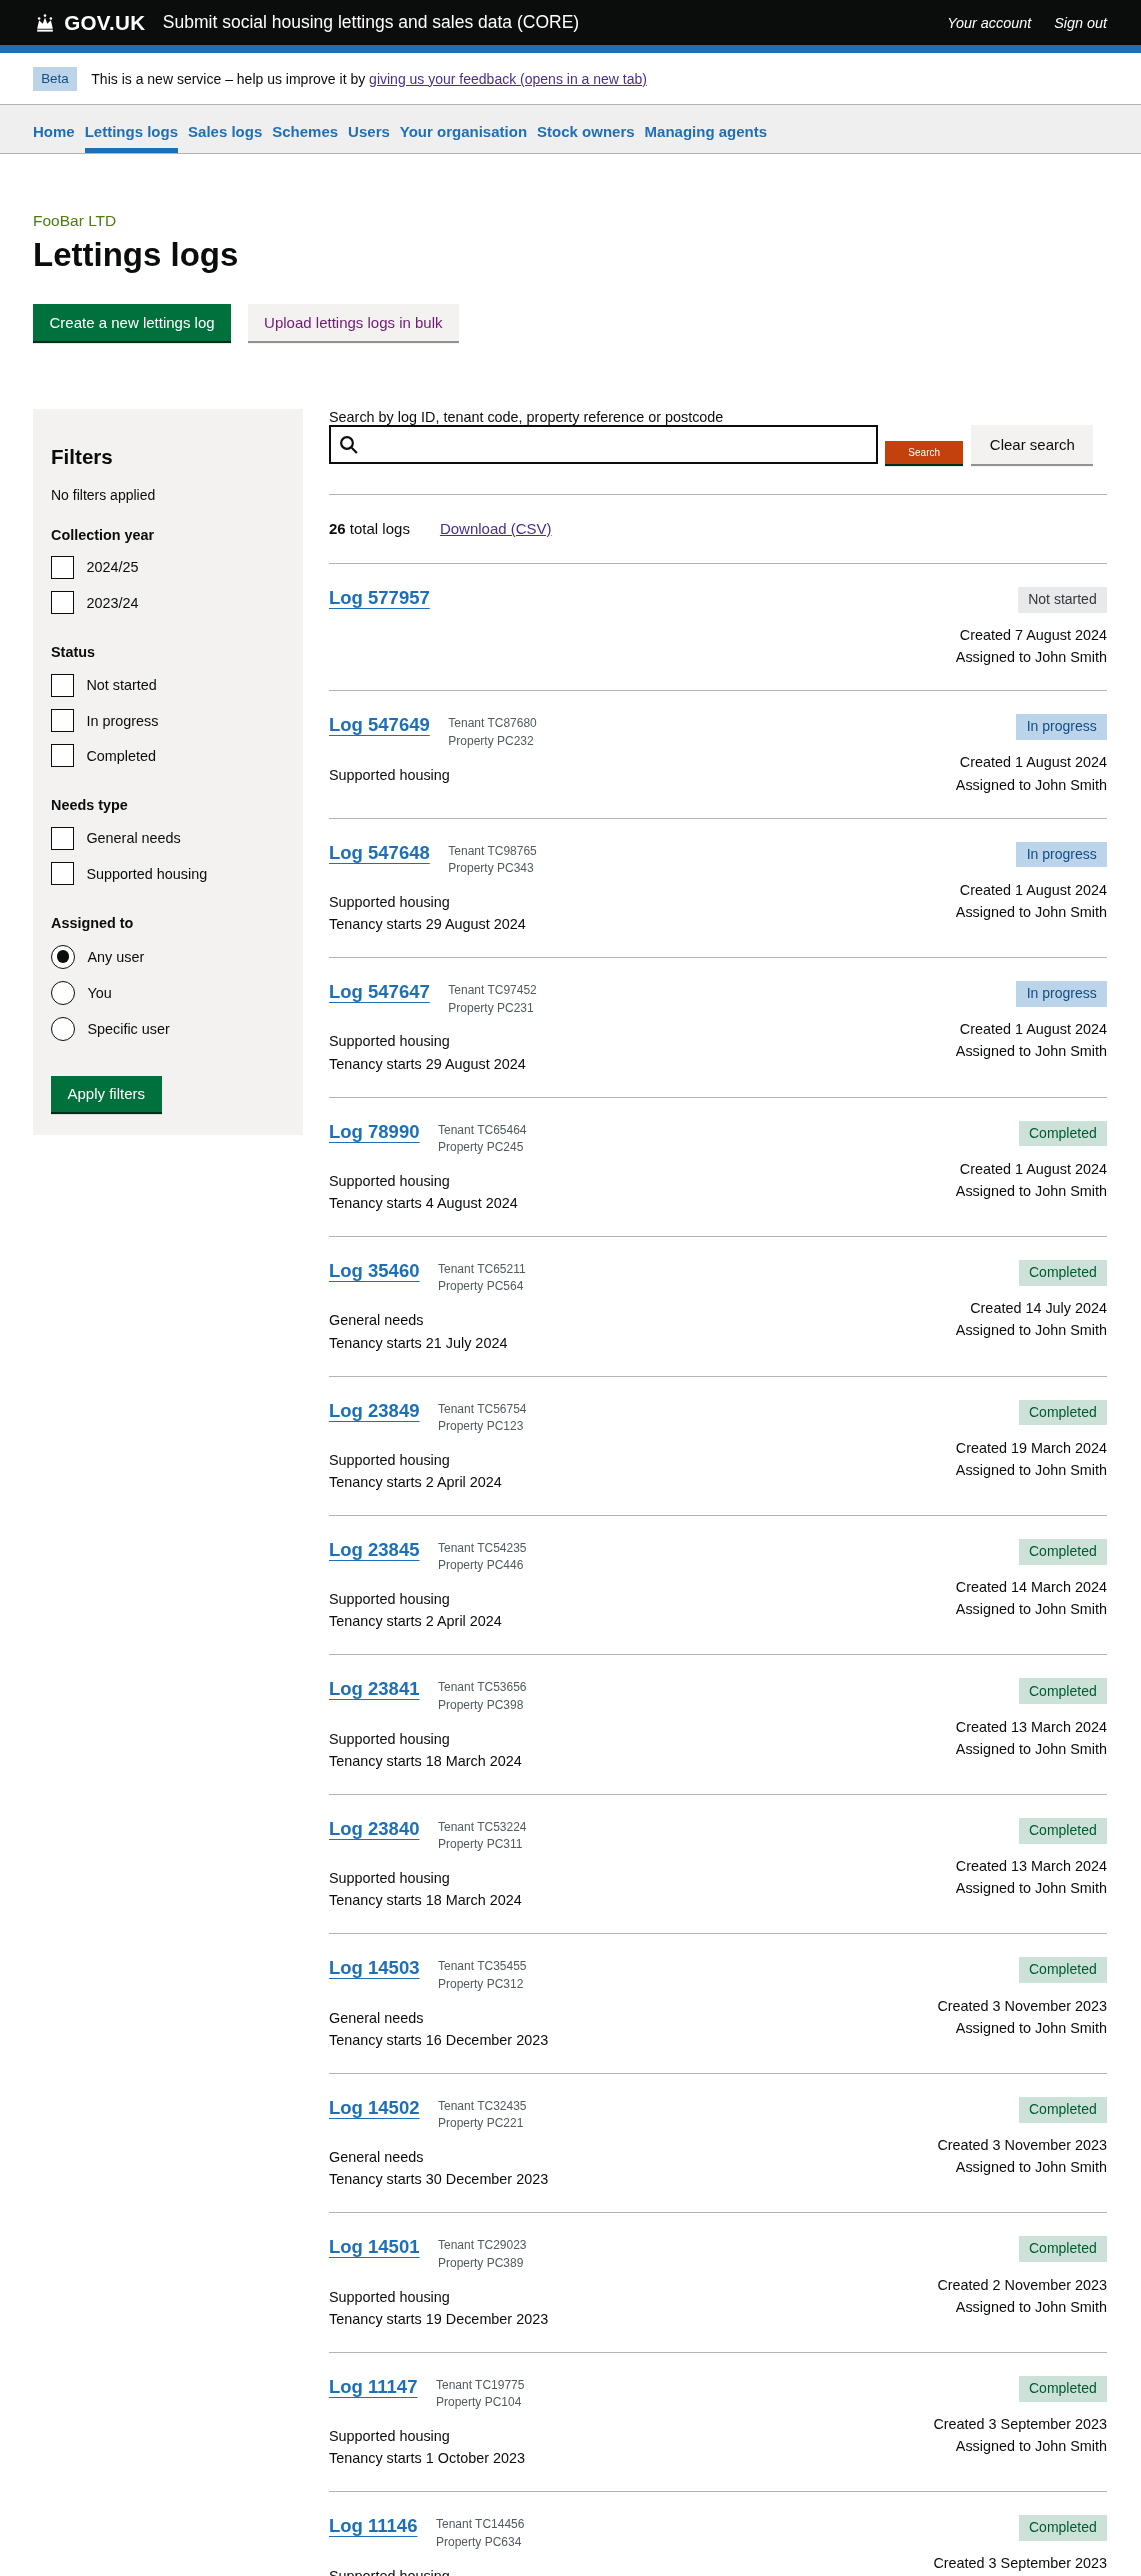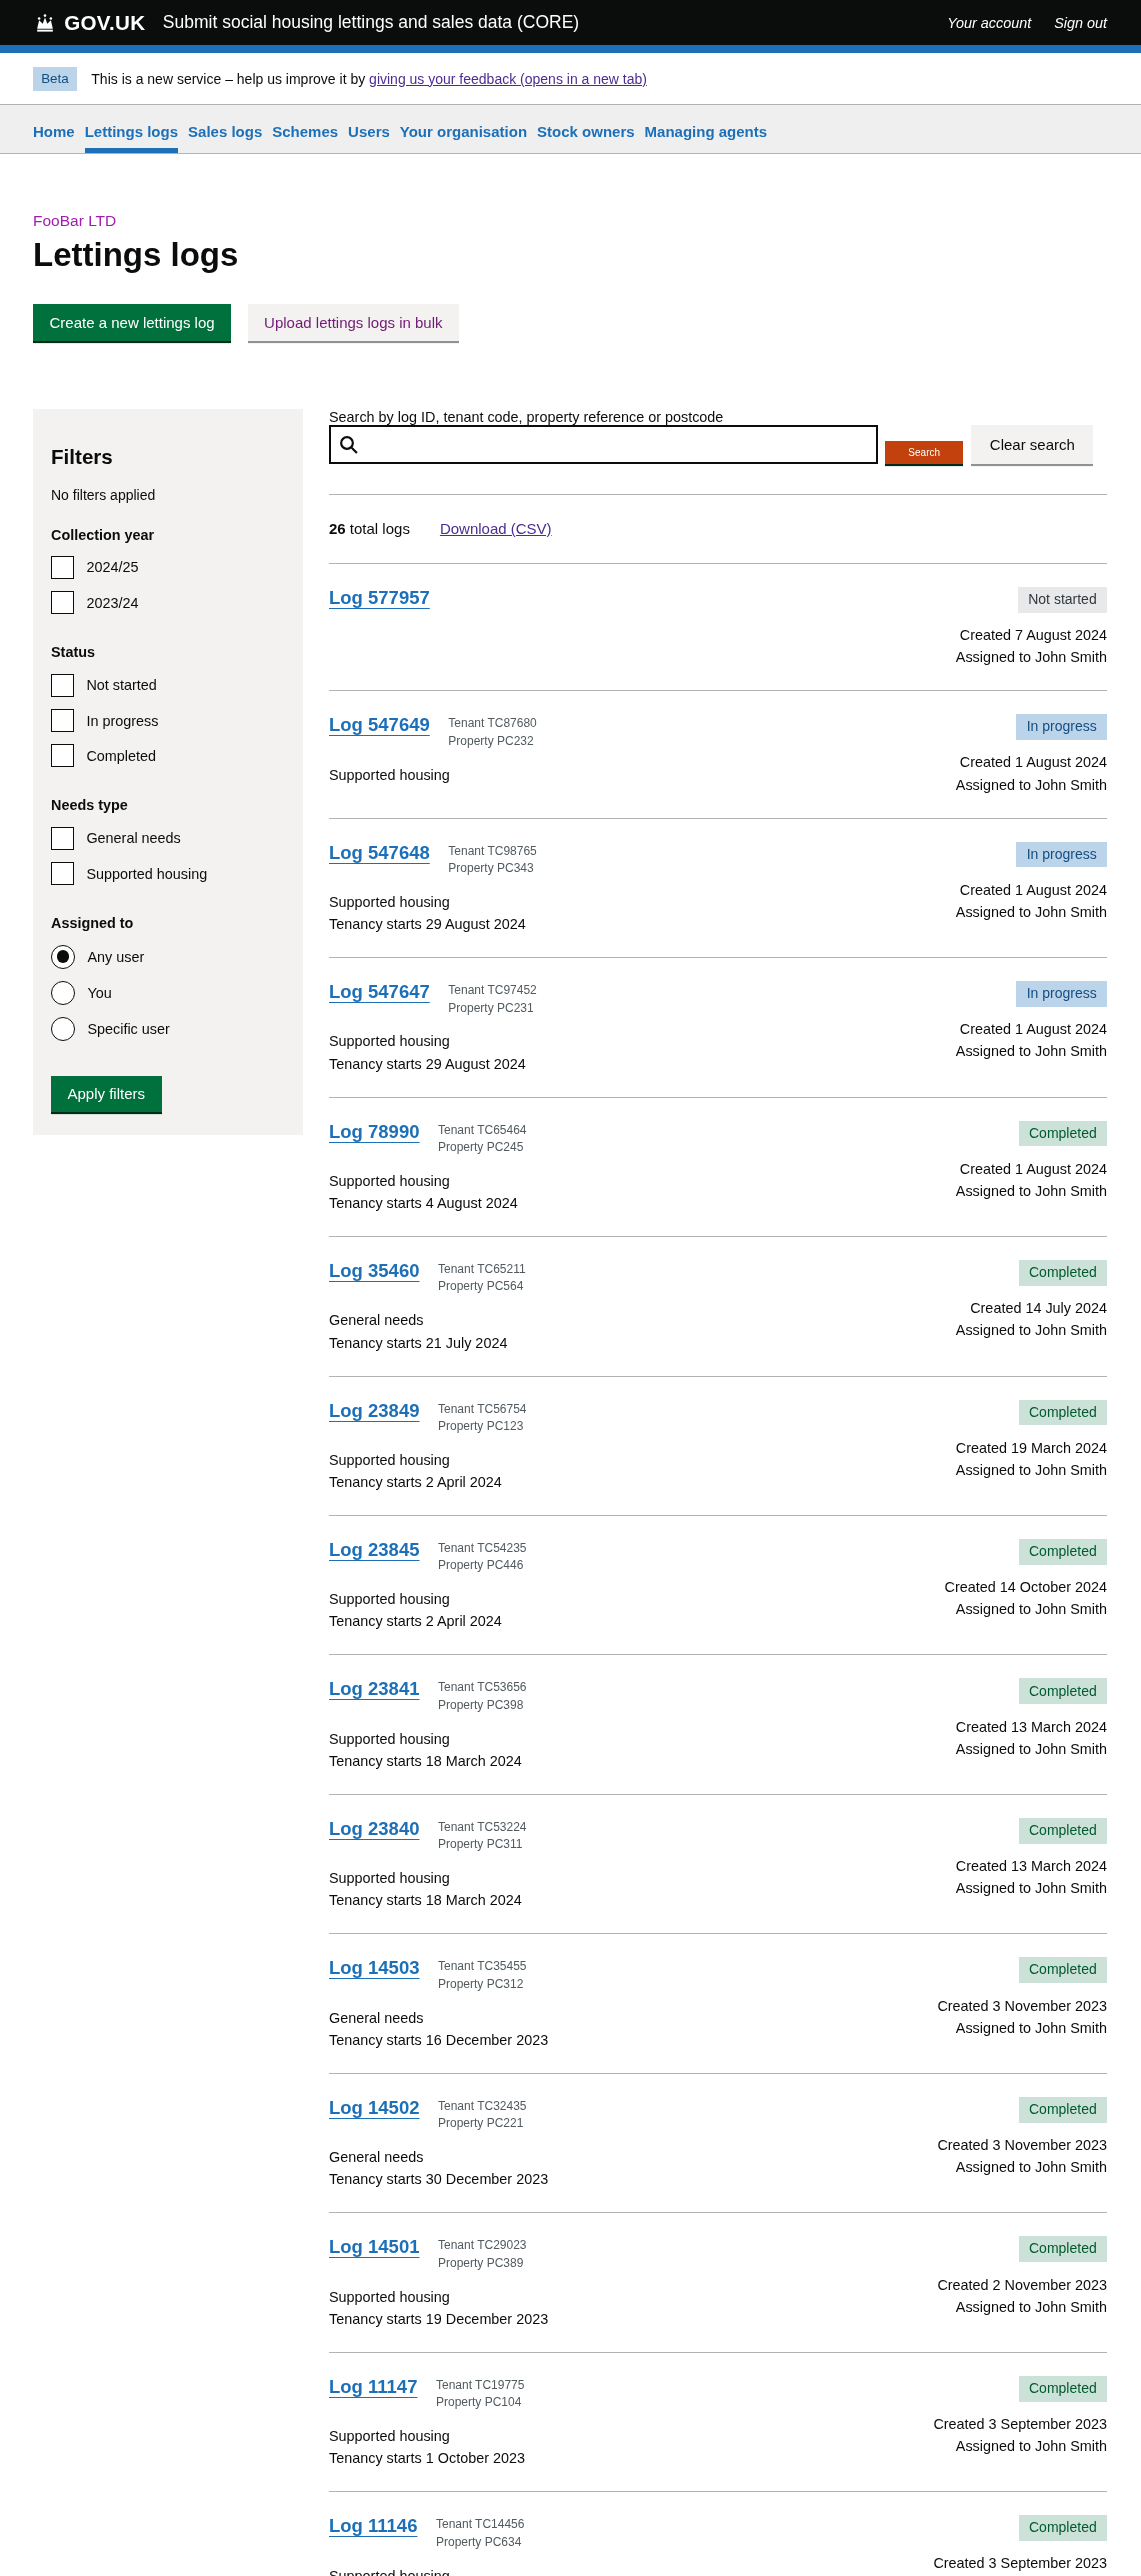--- a/index.html
+++ b/index.html
@@ -31,21 +31,21 @@
 
   
   .primary-nav { background: #f0efef; border-bottom: 0.5px solid #b1b4b6; }
   .nav-list { display: flex; gap: 10px; padding-top: 17.5px; list-style: none; }
   .nav-list a { display: inline-block; color: #1d70b8; font-size: 15px; font-weight: 700;
     text-decoration: none; padding-bottom: 13.4px; }
   .nav-list a.active { border-bottom: 5.2px solid #1d70b8; padding-bottom: 8.2px; }
 
   
   main { padding-top: 58px; }
-  .caption { color: #a21caf; font-size: 15.5px; margin-bottom: 6.2px; }
+  .caption { color: #4d7c0f; font-size: 15.5px; margin-bottom: 6.2px; }
   h1.page-title { font-size: 33px; font-weight: 700; margin-bottom: 30px; }
   .btn-row { display: flex; gap: 16.5px; margin-bottom: 68px; }
   .btn { font-size: 15px; padding: 9.3px 16.5px 10.3px; border: 0; cursor: pointer; display: inline-block; }
   .btn-primary { background: #00703c; color: #fff; box-shadow: 0 2.1px 0 #002d18; }
   .btn-secondary { background: #f3f2f1; color: #701a75; box-shadow: 0 2.1px 0 #929191; }
 
   
   .content { display: flex; align-items: flex-start; gap: 26px; }
 
   .filters-panel { width: 270px; flex-shrink: 0; background: #f3f2f1; padding: 33px 18px 23px; }
@@ -376,21 +376,21 @@
               <div class="log-codes">
                 <div>Tenant TC54235</div>
                 <div>Property PC446</div>
               </div>
             </div>
             <p class="log-needs">Supported housing</p>
             <p class="log-tenancy">Tenancy starts 2 April 2024</p>
           </div>
           <div class="log-right">
             <span class="tag tag--green">Completed</span>
-            <p class="log-created">Created 14 October 2024</p>
+            <p class="log-created">Created 14 March 2024</p>
             <p class="log-assigned">Assigned to John Smith</p>
           </div>
         </article>
 
         <article class="log-row">
           <div class="log-left">
             <div class="log-head">
               <a href="#" class="log-link">Log 23841</a>
               <div class="log-codes">
                 <div>Tenant TC53656</div>

